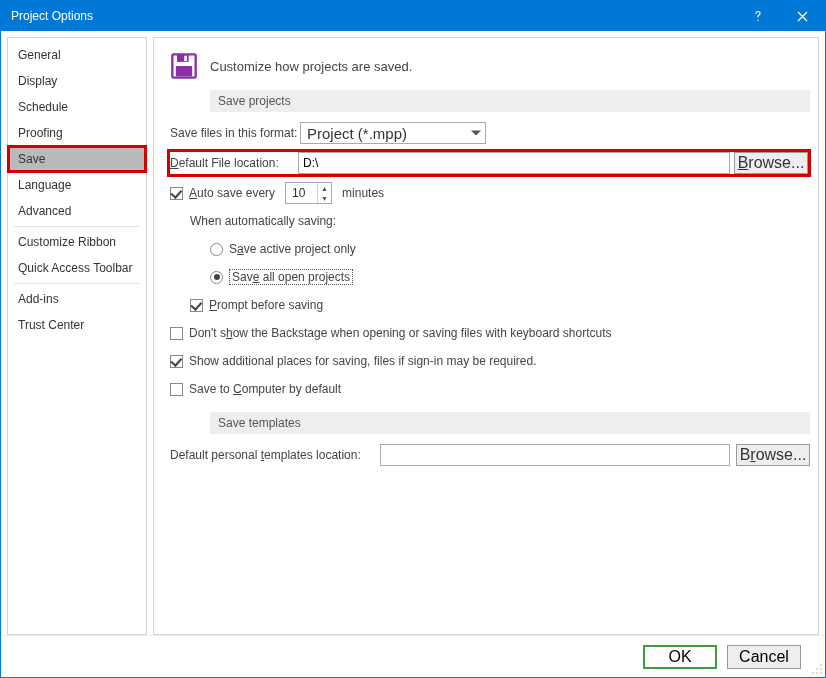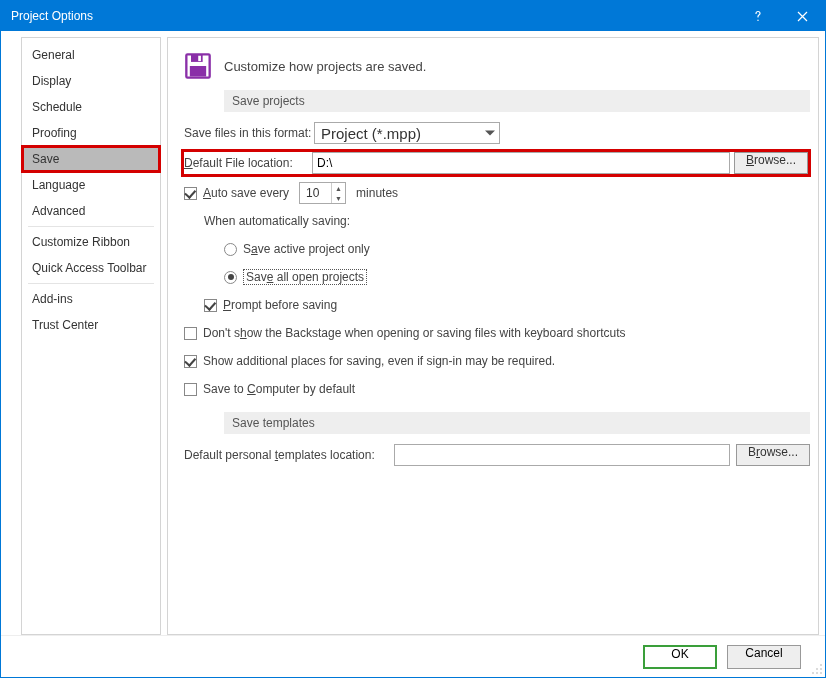--- a/index.html
+++ b/index.html
@@ -2,38 +2,38 @@
 <html><head>
 <meta charset="utf-8">
 <style>
   * { box-sizing: border-box; font-family: "Segoe UI", Tahoma, sans-serif; }
   body { margin: 0; background: #fff; }
   .window { width: 826px; height: 678px; border: 1px solid #0078d7; background: #fff; display: flex; flex-direction: column; position: relative; }
   .titlebar { height: 30px; background: #0078d7; color: #fff; display: flex; align-items: center; padding-left: 10px; font-size: 12px; }
   .titlebar .title { flex: 1; }
   .titlebar .ctrl { width: 45px; height: 30px; display: flex; align-items: center; justify-content: center; cursor: default; }
   .titlebar .ctrl svg { stroke: #fff; }
-  .body { flex: 1; display: flex; padding: 6px 6px 0 20px; gap: 6px; overflow: hidden; }
+  .body { flex: 1; display: flex; padding: 6px 6px 0 6px; gap: 6px; overflow: hidden; }
   .sidebar { width: 140px; border: 1px solid #d4d4d4; background: #fff; font-size: 12px; padding-top: 4px; }
   .sidebar .item { padding: 6px 10px; cursor: default; color: #333; }
   .sidebar .sep { height: 1px; background: #e4e4e4; margin: 2px 6px; }
   .sidebar .item.selected { background: #bababa; }
   .hl-red { outline: 3px solid #d40000; outline-offset: -2px; }
   .main { flex: 1; border: 1px solid #d4d4d4; background: #fff; padding: 10px 8px 8px 8px; font-size: 12px; color: #333; overflow-y: auto; }
   .heading-row { display: flex; align-items: center; gap: 12px; padding: 4px 4px 10px 8px; }
   .heading-row .subtitle { color: #444; font-size: 13px; }
   .disk-icon { width: 28px; height: 28px; }
   .section-header { background: #eeeeee; padding: 4px 8px; font-size: 12px; color: #555; margin-bottom: 10px; margin-left: 48px; }
   .form { padding-left: 8px; }
   .row { display: flex; align-items: center; margin-bottom: 6px; min-height: 22px; }
   .lbl { color: #444; }
   .combo { border: 1px solid #aaa; height: 22px; display: flex; align-items: center; padding: 0 4px 0 6px; background: #fff; position: relative; font-size: 15px; width: 186px; }
   .combo .caret { position: absolute; right: 4px; top: 50%; transform: translateY(-50%); width: 0; height: 0; border-left: 5px solid transparent; border-right: 5px solid transparent; border-top: 5px solid #555; }
   .textbox { border: 1px solid #aaa; height: 22px; padding: 0 4px; font-size: 12px; background:#fff; }
-  .btn { border: 1px solid #999; height: 22px; min-width: 74px; background: #eee; font-size: 12px; display: flex; align-items: flex-start; justify-content: center; cursor: default; }
+  .btn { border: 1px solid #999; height: 22px; min-width: 74px; background: #eee; font-size: 16px; display: flex; align-items: center; justify-content: center; cursor: default; }
   .checkbox { width: 13px; height: 13px; border: 1px solid #888; display: inline-flex; align-items: center; justify-content: center; margin-right: 6px; flex-shrink:0; }
   .checkbox.checked::after { content: ""; width: 8px; height: 5px; border-left: 2px solid #444; border-bottom: 2px solid #444; transform: rotate(-48deg) translate(0px,-1px); }
   .radio { width: 13px; height: 13px; border: 1px solid #888; border-radius: 50%; display: inline-flex; align-items: center; justify-content: center; margin-right: 6px; flex-shrink:0; }
   .radio.checked::after { content: ""; width: 6px; height: 6px; background: #444; border-radius: 50%; }
   .spinner { width: 47px; height: 22px; border: 1px solid #aaa; display: flex; align-items: center; position: relative; background:#fff; }
   .spinner .val { flex: 1; padding-left: 6px; font-size: 12px; }
   .spinner .arrows { width: 14px; height: 100%; display: flex; flex-direction: column; border-left:1px solid #ccc;}
   .spinner .arrows div { flex: 1; display: flex; align-items: center; justify-content: center; font-size: 7px; color:#555;}
   .dotted-focus { border: 1px dotted #555; padding: 0 2px; }
   .footer { height: 42px; display: flex; align-items: center; justify-content: flex-end; gap: 10px; padding-right: 24px; border-top: 1px solid #eee; }
@@ -139,21 +139,21 @@
           <span class="checkbox checked"></span>
           <span class="lbl"><span class="u">P</span><span>rompt before saving</span></span>
         </div>
 
         <div class="row">
           <span class="checkbox"></span>
           <span class="lbl"><span>Don't s</span><span class="u">h</span><span>ow the Backstage when opening or saving files with keyboard shortcuts</span></span>
         </div>
         <div class="row">
           <span class="checkbox checked"></span>
-          <span class="lbl">Show additional places for saving, even if sign-in may be required.</span>
+          <span class="lbl">Show additional places for saving, files if sign-in may be required.</span>
         </div>
         <div class="row">
           <span class="checkbox"></span>
           <span class="lbl"><span>Save to </span><span class="u">C</span><span>omputer by default</span></span>
         </div>
       </div>
 
       <div class="section-header" style="margin-top:12px">Save templates</div>
 
       <div class="form">

